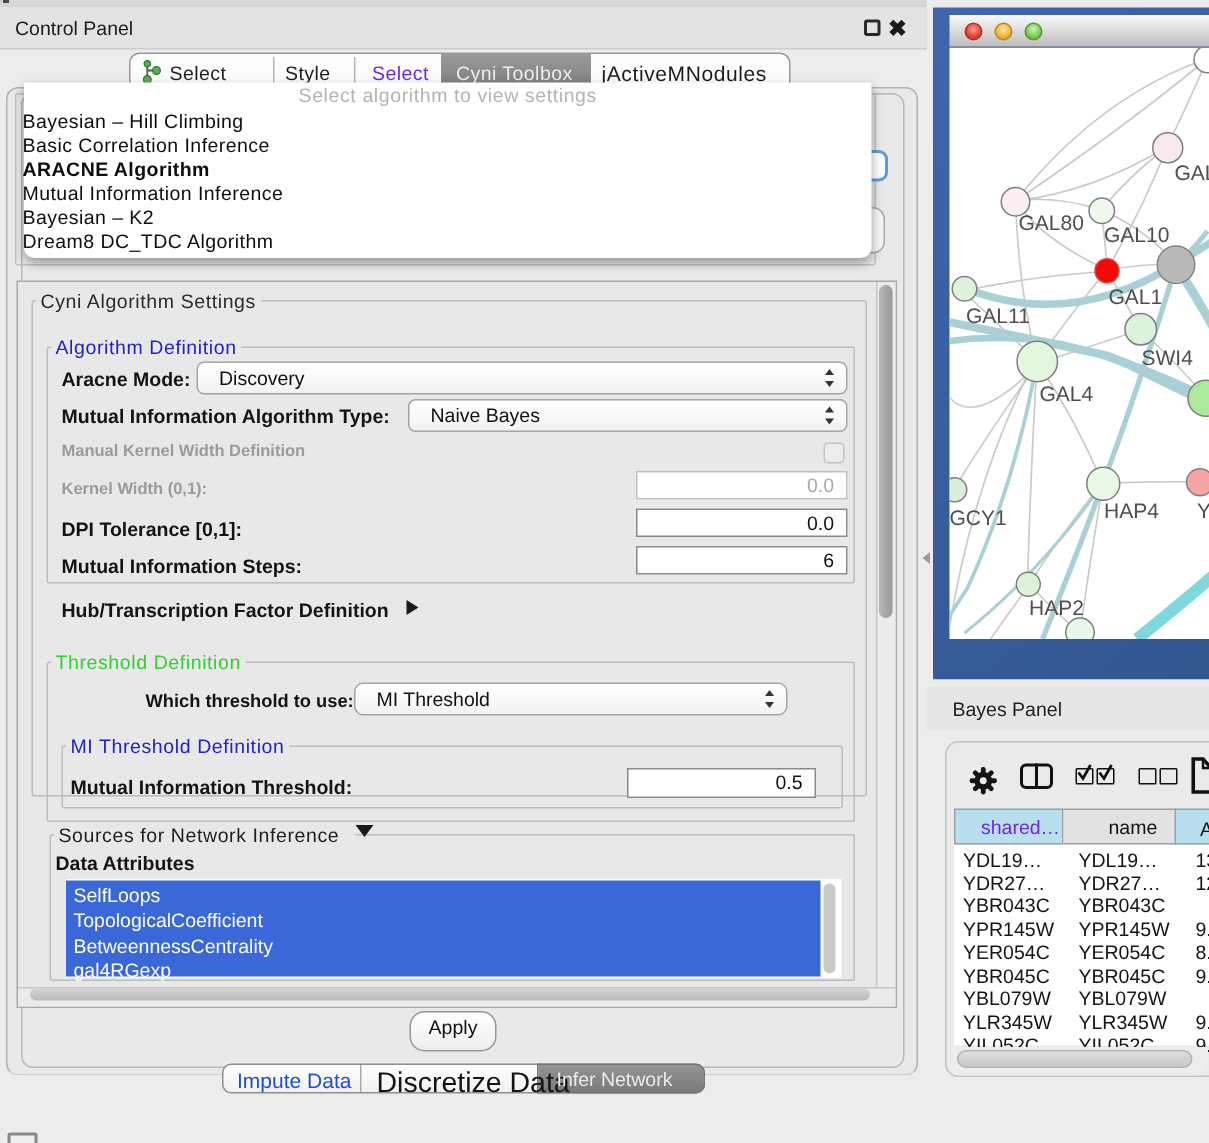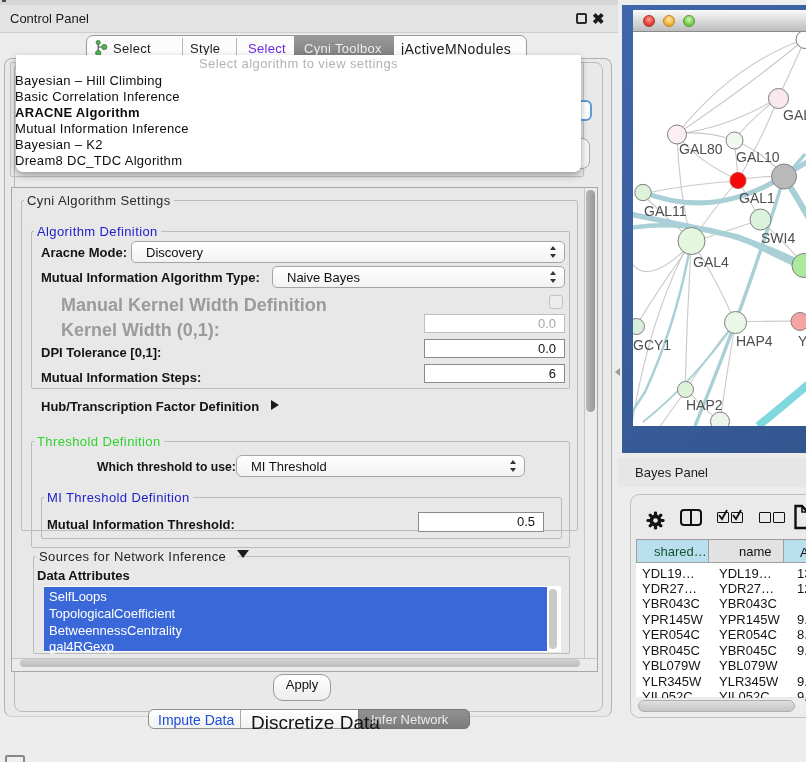--- a/index.html
+++ b/index.html
@@ -1,19 +1,19 @@
 <!DOCTYPE html>
 <html><head>
 <meta charset="utf-8">
 <style>
 * { margin:0; padding:0; box-sizing:border-box; }
 html,body { width:806px; height:762px; background:#ededed; font-family:"Liberation Sans", sans-serif; overflow:hidden; position:relative; }
 .abs { position:absolute; }
 .lbl { position:absolute; font-size:13px; font-weight:bold; color:#141414; white-space:nowrap; }
-.glbl { position:absolute; font-size:18px; font-weight:bold; color:#9b9b9b; white-space:nowrap;margin-left:20px; }
+.glbl { position:absolute; font-size:11px; font-weight:bold; color:#9b9b9b; white-space:nowrap; }
 .combo { position:absolute; background:linear-gradient(#ffffff,#f2f2f2); border:1px solid #a5a5a5; border-radius:5px; font-size:13px; color:#111; }
 .combo .ct { position:absolute; left:14px; top:50%; transform:translateY(-50%); white-space:nowrap; }
 .spin { position:absolute; right:7px; top:50%; width:7px; height:12px; transform:translateY(-50%); }
 .spin:before { content:""; position:absolute; left:0; top:0; border-left:3.5px solid transparent; border-right:3.5px solid transparent; border-bottom:4px solid #333; }
 .spin:after { content:""; position:absolute; left:0; bottom:0; border-left:3.5px solid transparent; border-right:3.5px solid transparent; border-top:4px solid #333; }
 .field { position:absolute; background:#fff; font-size:13px; color:#111; text-align:right; padding-right:8px; }
 .group { position:absolute; border:1px solid #bcbcbc; border-radius:2px; }
 .gtitle { position:absolute; top:-8px; left:2px; background:#e8e8e8; padding:0 3px; font-size:13px; letter-spacing:0.4px; white-space:nowrap; }
 </style>
 </head>
@@ -248,21 +248,21 @@
 <svg class="abs" style="left:794px;top:504px;" width="14" height="26" viewBox="0 0 14 26">
     <path d="M1.5 2 L8 2 L13.5 8 L13.5 24 L1.5 24 Z" fill="#eaeaea" stroke="#111" stroke-width="2.4"></path>
     <path d="M8 2 L8 8 L13.5 8" fill="none" stroke="#111" stroke-width="1.6"></path>
   </svg>
 <div class="abs" style="left:800px;top:545px;font-size:13px;color:#111;z-index:6;">A</div>
 
 <div class="abs" style="left:636px;top:539px;width:170px;height:158px;background:#fff;overflow:hidden;"></div>
 <div class="abs" style="left:636px;top:539px;width:73px;height:24px;background:#b9dfee;border:1px solid #9f9f9f;"></div>
 <div class="abs" style="left:709px;top:539px;width:75px;height:24px;background:#e2e2e2;border:1px solid #9f9f9f;border-left:none;"></div>
 <div class="abs" style="left:784px;top:539px;width:22px;height:24px;background:#b9dfee;border:1px solid #9f9f9f;border-left:none;border-right:none;"></div>
-<div class="abs" style="left:654px;top:544px;font-size:13px;color:#14532d;">shared…</div>
+<div class="abs" style="left:654px;top:544px;font-size:13px;color:#6d28d9;">shared…</div>
 <div class="abs" style="left:739px;top:544px;font-size:13px;color:#111;">name</div>
 <div class="abs" style="left:642px;top:565.5px;font-size:13px;color:#141414;line-height:15.45px;">YDL19…<br>YDR27…<br>YBR043C<br>YPR145W<br>YER054C<br>YBR045C<br>YBL079W<br>YLR345W<br>YIL052C</div>
 <div class="abs" style="left:719px;top:565.5px;font-size:13px;color:#141414;line-height:15.45px;">YDL19…<br>YDR27…<br>YBR043C<br>YPR145W<br>YER054C<br>YBR045C<br>YBL079W<br>YLR345W<br>YIL052C</div>
 <div class="abs" style="left:797px;top:565.5px;font-size:13px;color:#141414;line-height:15.45px;">13<br>12<br><br>9.<br>8.<br>9.<br><br>9.<br>9.</div>
 
 <div class="abs" style="left:632px;top:698px;width:173px;height:19px;background:#ededed;border-radius:0 0 8px 8px;"></div>
 <div class="abs" style="left:638px;top:700px;width:157px;height:12px;background:linear-gradient(#dedede,#c6c6c6);border:1px solid #b0b0b0;border-radius:7px;"></div>
 
 <div class="abs" style="left:615px;top:368px;width:0;height:0;border-top:4px solid transparent;border-bottom:4px solid transparent;border-right:5px solid #9a9a9a;"></div>
 

